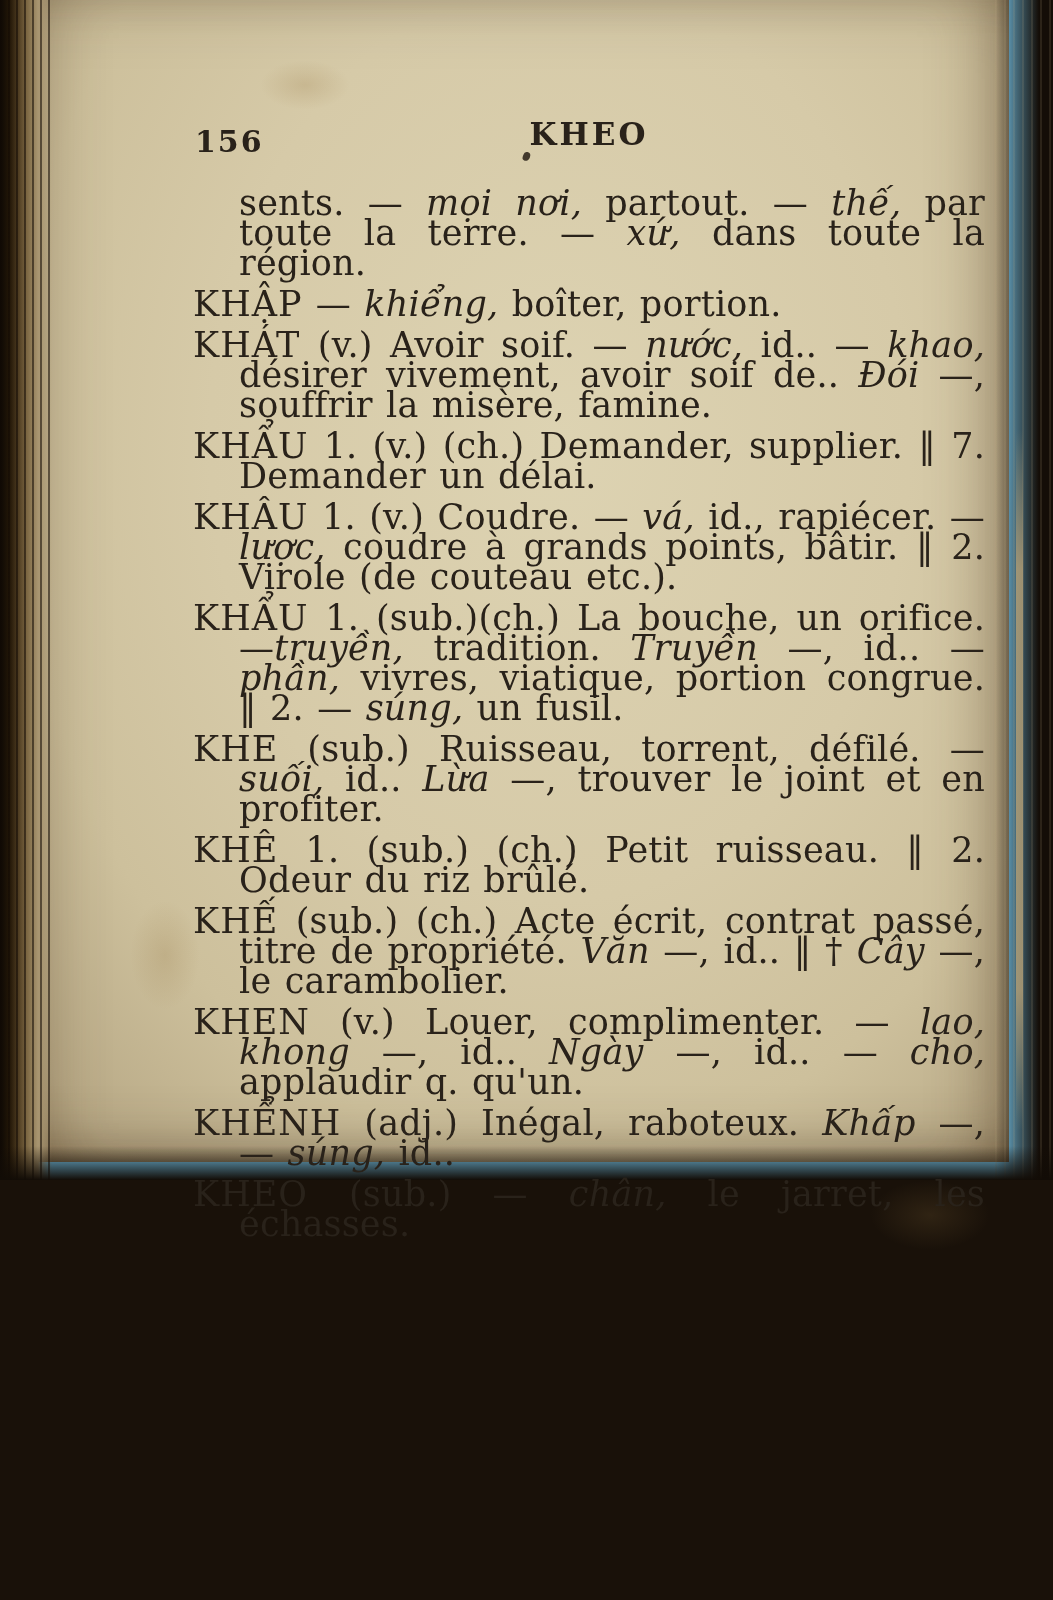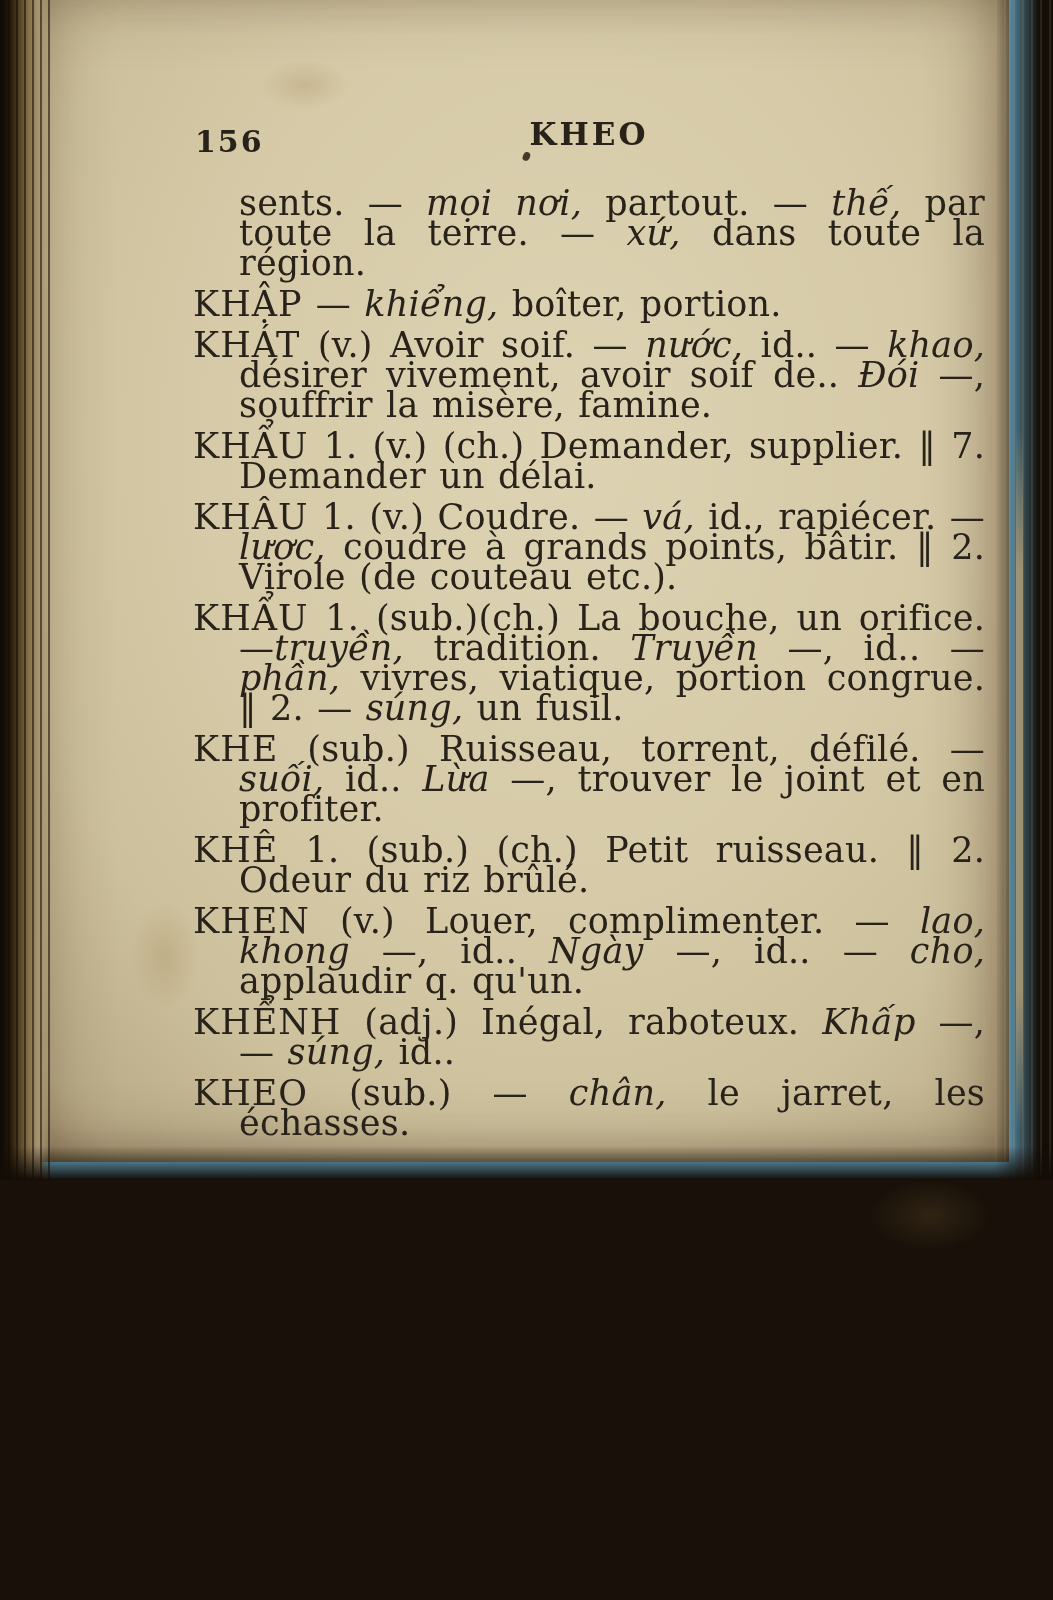--- a/index.html
+++ b/index.html
@@ -128,19 +128,20 @@
 
     <div class="entries">
         <p class="entry continuation"><span class="normal">sents. — </span><span class="italic">mọi nơi,</span><span class="normal"> partout. — </span><span class="italic">thế,</span><span class="normal"> par toute la terre. — </span><span class="italic">xứ,</span><span class="normal"> dans toute la région.</span></p>
         <p class="entry"><span class="bold">KHẬP</span><span class="normal"> — </span><span class="italic">khiểng,</span><span class="normal"> boîter, portion.</span></p>
         <p class="entry"><span class="bold">KHÁT</span><span class="normal"> (v.) Avoir soif. — </span><span class="italic">nước,</span><span class="normal"> id.. — </span><span class="italic">khao,</span><span class="normal"> désirer vivement, avoir soif de.. </span><span class="italic">Đói</span><span class="normal"> —, souffrir la misère, famine.</span></p>
         <p class="entry"><span class="bold">KHẨU</span><span class="normal"> 1. (v.) (ch.) Demander, supplier. ‖ 7. Demander un délai.</span></p>
         <p class="entry"><span class="bold">KHÂU</span><span class="normal"> 1. (v.) Coudre. — </span><span class="italic">vá,</span><span class="normal"> id., rapiécer. — </span><span class="italic">lược,</span><span class="normal"> coudre à grands points, bâtir. ‖ 2. Virole (de couteau etc.).</span></p>
         <p class="entry"><span class="bold">KHẨU</span><span class="normal"> 1. (sub.)(ch.) La bouche, un orifice. —</span><span class="italic">truyền,</span><span class="normal"> tradition. </span><span class="italic">Truyền</span><span class="normal"> —, id.. — </span><span class="italic">phần,</span><span class="normal"> vivres, viatique, portion congrue. ‖ 2. — </span><span class="italic">súng,</span><span class="normal"> un fusil.</span></p>
         <p class="entry"><span class="bold">KHE</span><span class="normal"> (sub.) Ruisseau, torrent, défilé. — </span><span class="italic">suối,</span><span class="normal"> id.. </span><span class="italic">Lừa</span><span class="normal"> —, trouver le joint et en profiter.</span></p>
         <p class="entry"><span class="bold">KHÊ</span><span class="normal"> 1. (sub.) (ch.) Petit ruisseau. ‖ 2. Odeur du riz brûlé.</span></p>
+        <p class="entry"><span class="bold">KHẾ</span><span class="normal"> (sub.) (ch.) Acte écrit, contrat passé, titre de propriété. </span><span class="italic">Văn</span><span class="normal"> —, id.. ‖ † </span><span class="italic">Cây</span><span class="normal"> —, le carambolier.</span></p>
         <p class="entry"><span class="bold">KHEN</span><span class="normal"> (v.) Louer, complimenter. — </span><span class="italic">lao, khong</span><span class="normal"> —, id.. </span><span class="italic">Ngày</span><span class="normal"> —, id.. — </span><span class="italic">cho,</span><span class="normal"> applaudir q. qu'un.</span></p>
         <p class="entry"><span class="bold">KHỂNH</span><span class="normal"> (adj.) Inégal, raboteux. </span><span class="italic">Khấp</span><span class="normal"> —, — </span><span class="italic">súng,</span><span class="normal"> id..</span></p>
         <p class="entry"><span class="bold">KHEO</span><span class="normal"> (sub.) — </span><span class="italic">chân,</span><span class="normal"> le jarret, les échasses.</span></p>
       </div>
   </div>
 
 </div>
 
 </body></html>

